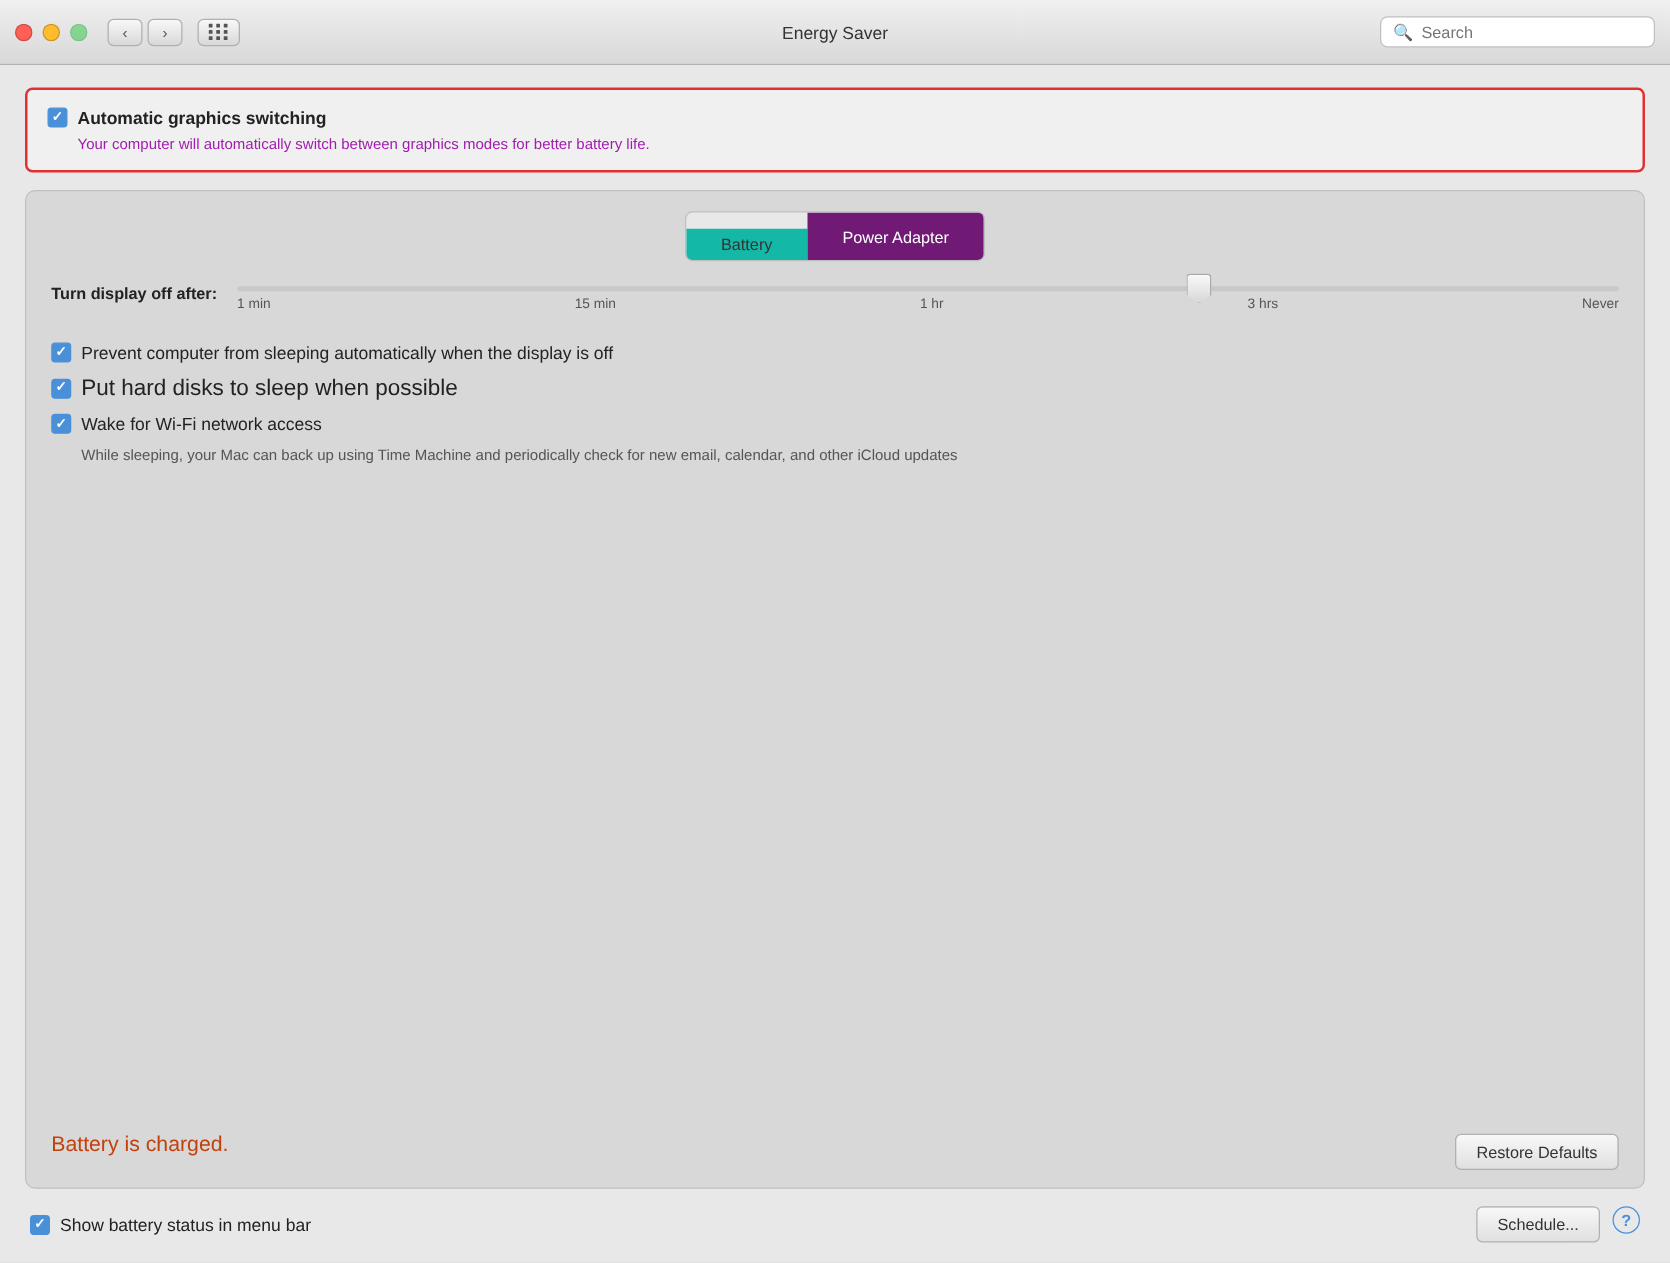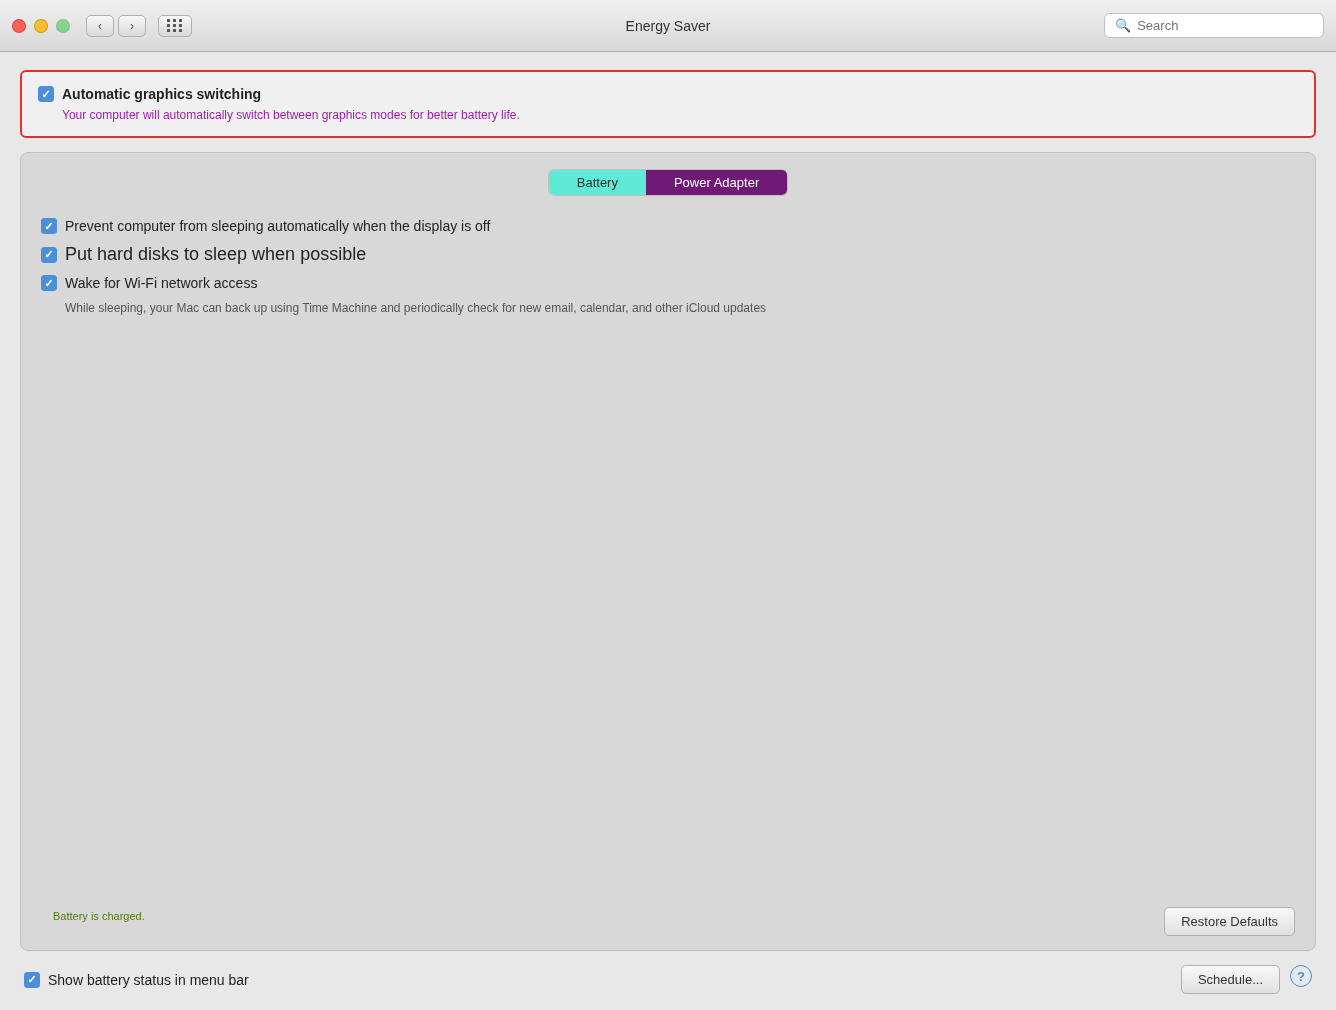--- a/index.html
+++ b/index.html
@@ -217,21 +217,22 @@
       background: transparent;
       color: #333;
     }
 
     .tab-btn.active {
       background: #701a75;
       color: white;
     }
 
     .tab-btn:not(.active) {
-      background: #5eead4;
+      background: #14b8a6;
+      margin-top: 13px;
     }
 
     
     .slider-section {
       margin-bottom: 20px;
     }
 
     .slider-label {
       font-size: 13px;
       font-weight: 600;
@@ -274,23 +275,22 @@
     
     .bottom-bar {
       display: flex;
       align-items: center;
       justify-content: space-between;
       margin-top: auto;
       padding-top: 12px;
     }
 
     .status-text {
-      font-size: 11px;
-      color: #4d7c0f;
-      margin-left: 12px;
+      font-size: 17px;
+      color: #c2410c;
     }
 
     .restore-btn {
       background: linear-gradient(to bottom, #f8f8f8, #e0e0e0);
       border: 1px solid #b0b0b0;
       border-radius: 5px;
       padding: 6px 16px;
       font-size: 13px;
       color: #333;
       cursor: pointer;
@@ -405,20 +405,35 @@
 
   <div class="panel-box">
 
     <div class="tab-switcher">
       <div class="tab-group">
         <button class="tab-btn">Battery</button>
         <button class="tab-btn active">Power Adapter</button>
       </div>
     </div>
 
+    <div class="slider-section">
+      <div style="display:flex; align-items:center; gap: 16px;">
+        <span class="slider-label">Turn display off after:</span>
+        <div style="flex:1; display:flex; flex-direction:column;">
+          <input type="range" min="0" max="100" value="70" style="width: 100%;">
+          <div class="slider-labels">
+            <span class="slider-tick-label">1 min</span>
+            <span class="slider-tick-label">15 min</span>
+            <span class="slider-tick-label">1 hr</span>
+            <span class="slider-tick-label">3 hrs</span>
+            <span class="slider-tick-label">Never</span>
+          </div>
+        </div>
+      </div>
+    </div>
 
     <div class="options-list">
 
       <div class="option-item">
         <div class="checkbox-row">
           <div class="mac-checkbox checked"></div>
           <span class="checkbox-label" style="font-weight:400; font-size:14px;">Prevent computer from sleeping automatically when the display is off</span>
         </div>
       </div>
 

